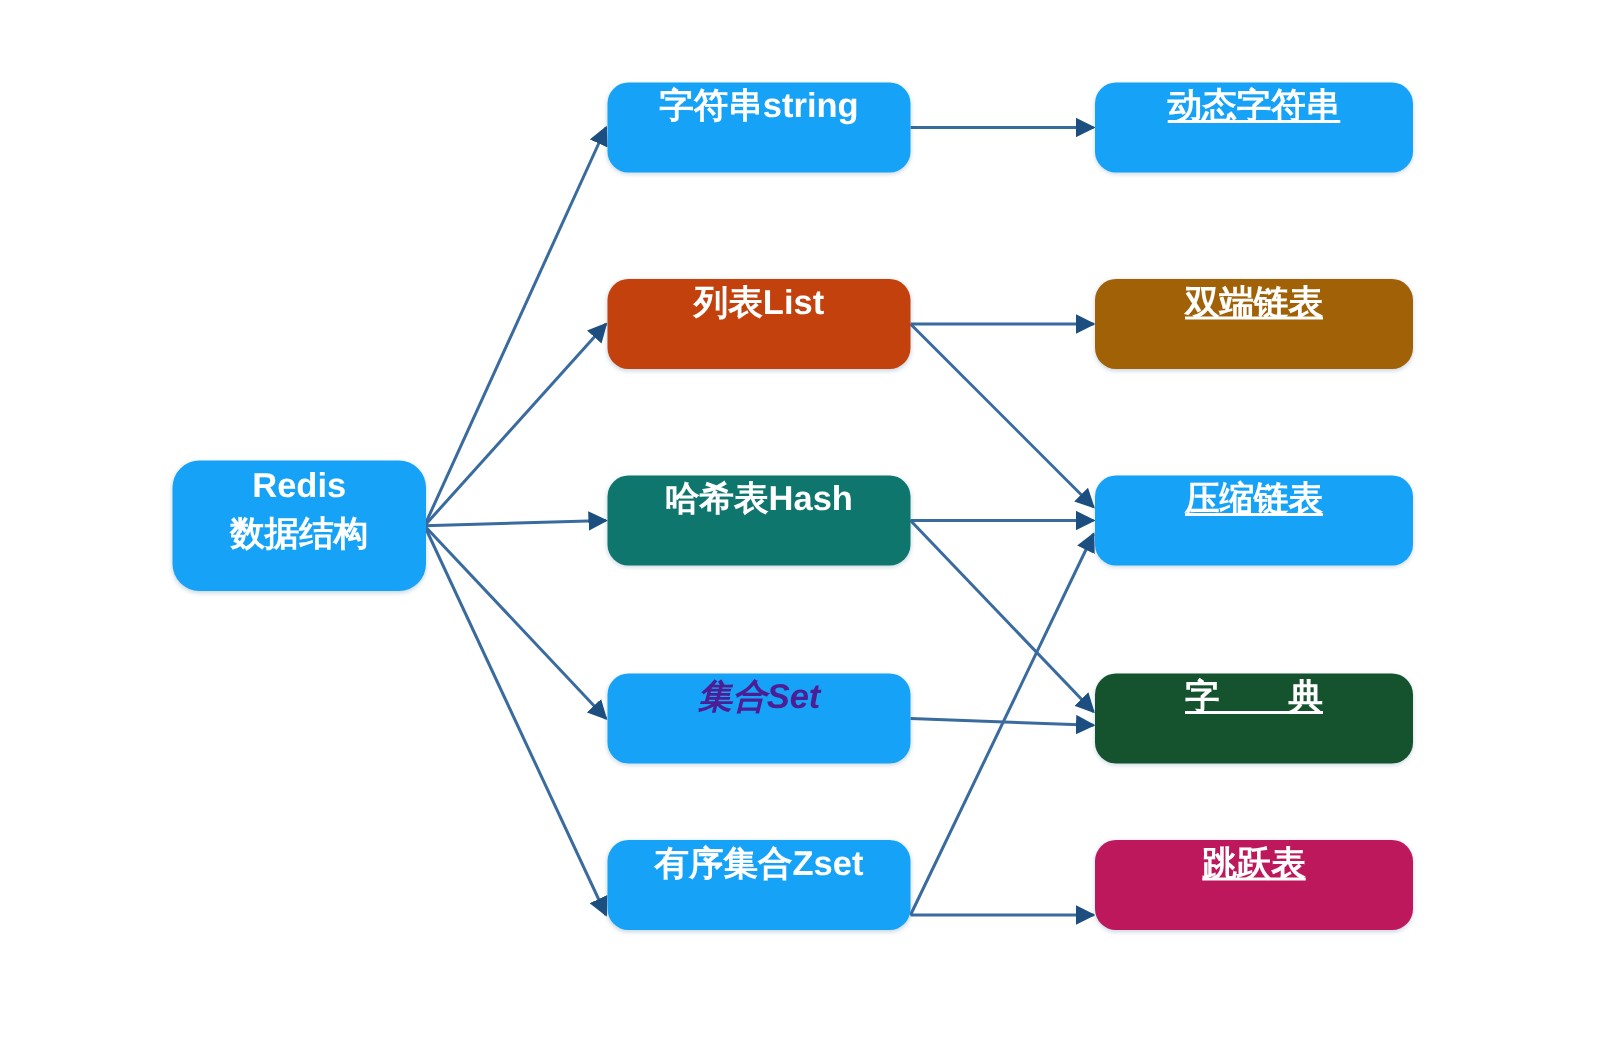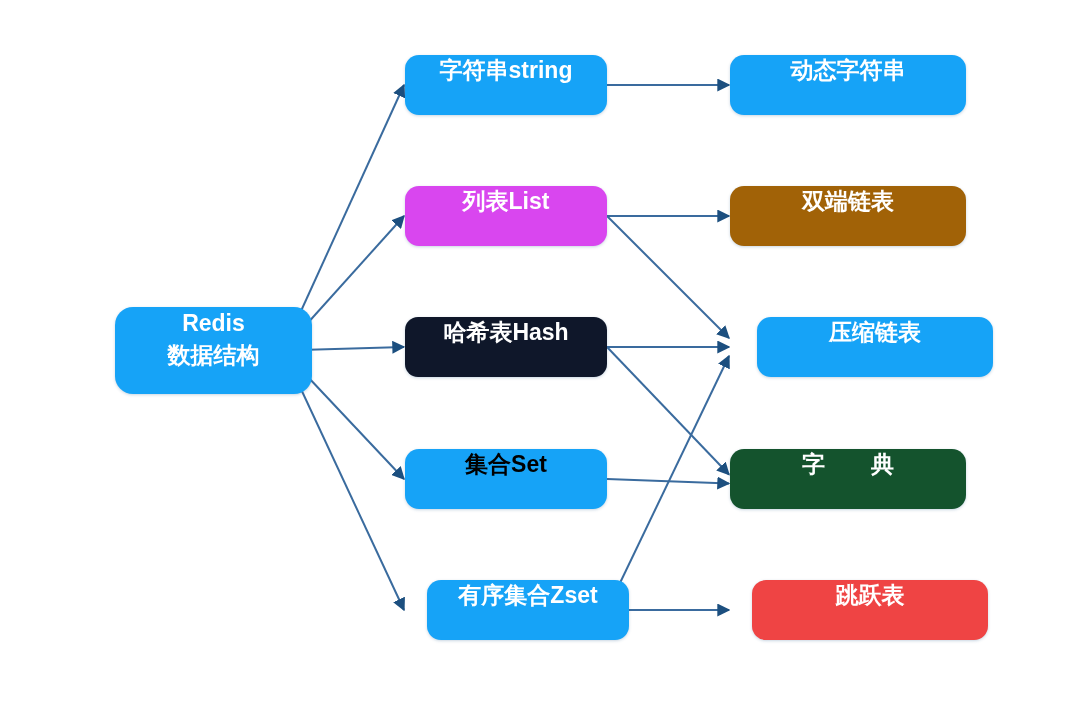--- a/index.html
+++ b/index.html
@@ -26,42 +26,43 @@
     justify-content: center;
     text-align: center;
     color: #ffffff;
     font-weight: bold;
     box-sizing: border-box;
     box-shadow: 0 1px 3px rgba(40,90,140,0.25);
   }
   .node span { white-space: pre-line; }
   .root {
     left: 115px; top: 307px;
-    width: 197px; height: 87px;
+    width: 169px; height: 87px;
     border-radius: 18px;
     font-size: 23px;
     line-height: 1.4;
   }
   .mid {
     left: 405px;
     width: 202px; height: 60px;
     border-radius: 14px;
     font-size: 23px;
   }
   .rightcol {
     left: 730px;
-    width: 236px; height: 60px;
+    width: 212px; height: 60px;
     border-radius: 14px;
     font-size: 23px;
+    text-decoration: underline;
   }
   #n-string, #n-sds        { top: 55px; }
   #n-list,   #n-linkedlist { top: 186px; }
   #n-hash,   #n-ziplist    { top: 317px; }
   #n-set,    #n-dict       { top: 449px; }
-  #n-zset,   #n-skiplist   { top: 580px; margin-left: 22px; }
+  #n-zset,   #n-skiplist   { top: 560px; }
 </style>
 </head>
 <body>
 
 <div id="diagram">
 
   <svg id="edges-svg" xmlns="http://www.w3.org/2000/svg">
     <defs>
       <marker id="arrowhead" viewBox="0 0 10 10" refX="9" refY="5" markerWidth="6.5" markerHeight="6.5" orient="auto-start-reverse">
         <path d="M0,0 L10,5 L0,10 z" fill="#1c4f7f"></path>
@@ -83,42 +84,42 @@
     </svg>
 
   <div class="node root" id="n-redis" style="background: rgb(22, 163, 247); color: rgb(255, 255, 255);">
     <span>Redis
 数据结构</span>
   </div>
 
   <div class="node mid" id="n-string" style="background: rgb(22, 163, 247); color: rgb(255, 255, 255);">
     <span>字符串string</span>
   </div>
-  <div class="node mid" id="n-list" style="background: #d946ef; color: rgb(255, 255, 255);">
+  <div class="node mid" id="n-list" style="background: #c2410c; color: rgb(255, 255, 255);">
     <span>列表List</span>
   </div>
-  <div class="node mid" id="n-hash" style="background: #0f172a; color: rgb(255, 255, 255); border-radius: 13px;">
+  <div class="node mid" id="n-hash" style="background: #0f766e; color: rgb(255, 255, 255);">
     <span>哈希表Hash</span>
   </div>
-  <div class="node mid" id="n-set" style="background: rgb(22, 163, 247); color: #000000;">
+  <div class="node mid" id="n-set" style="background: rgb(22, 163, 247); color: #4c1d95; font-style: italic;">
     <span>集合Set</span>
   </div>
   <div class="node mid" id="n-zset" style="background: rgb(22, 163, 247); color: rgb(255, 255, 255);">
     <span>有序集合Zset</span>
   </div>
 
   <div class="node rightcol" id="n-sds" style="background: rgb(22, 163, 247); color: rgb(255, 255, 255);">
     <span>动态字符串</span>
   </div>
   <div class="node rightcol" id="n-linkedlist" style="background: #a16207; color: rgb(255, 255, 255);">
     <span>双端链表</span>
   </div>
-  <div class="node rightcol" id="n-ziplist" style="background: rgb(22, 163, 247); color: rgb(255, 255, 255); margin-left: 27px;">
+  <div class="node rightcol" id="n-ziplist" style="background: rgb(22, 163, 247); color: rgb(255, 255, 255);">
     <span>压缩链表</span>
   </div>
   <div class="node rightcol" id="n-dict" style="background: #14532d; color: rgb(255, 255, 255);">
     <span>字　　典</span>
   </div>
-  <div class="node rightcol" id="n-skiplist" style="background: #ef4444; color: rgb(255, 255, 255);">
+  <div class="node rightcol" id="n-skiplist" style="background: #be185d; color: rgb(255, 255, 255);">
     <span>跳跃表</span>
   </div>
 
 </div>
 
 </body></html>

